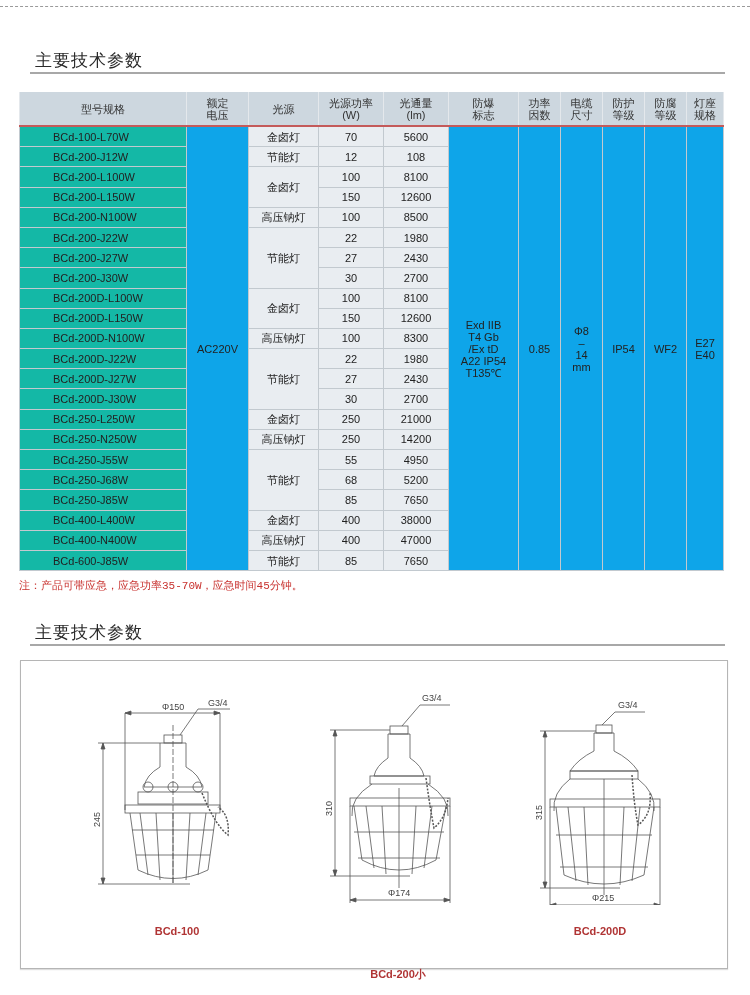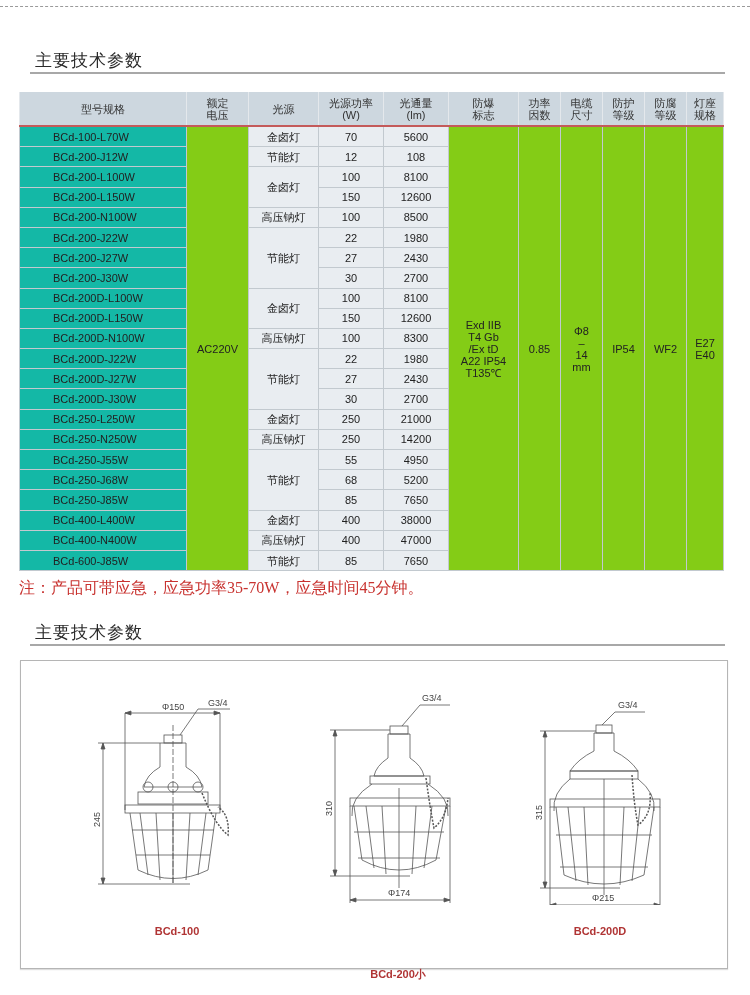--- a/index.html
+++ b/index.html
@@ -4,22 +4,22 @@
 <style>
   html, body { margin:0; padding:0; background:#ffffff; }
   body { width:750px; height:995px; position:relative; font-family:"DejaVu Sans","Liberation Sans",sans-serif; color:#333; overflow:hidden; }
   .top-dash { position:absolute; left:0; top:6px; width:750px; border-top:1px dashed #9a9a9a; }
   .section-title { position:absolute; left:35px; font-size:17px; color:#2a2a2a; letter-spacing:1px; }
   .section-rule { position:absolute; left:30px; width:695px; border-top:2px solid #a8a8a8; }
   table.spec { position:absolute; left:19px; top:92px; border-collapse:collapse; table-layout:fixed; font-family:"Liberation Sans",sans-serif; font-size:11px; color:#222;padding-left:48px; }
   table.spec th { background:#cdd7df; font-weight:normal; font-size:11px; line-height:12px; height:33px; border-left:1px solid #e4e8ec; border-right:1px solid #e4e8ec; border-bottom:2px solid #c45a5a; text-align:center; padding:0; color:#333; }
   table.spec td { height:19.2px; padding:0; text-align:center; border:1px solid #c2c9cf; background:#e9edf1; line-height:12px; }
   table.spec td.model { text-align:left; padding-left:33px; background:#14b8a6; }
-  table.spec td.merged { background:#84cc16; }
-  .note { position:absolute; left:19px; top:578px; font-size:16px; color:#c8322f; font-family:Liberation Serif, serif; }
+  table.spec td.merged { background:#0ea5e9; }
+  .note { position:absolute; left:19px; top:578px; font-size:11px; color:#c8322f; font-family:Liberation Mono, monospace; }
   .frame { position:absolute; left:20px; top:660px; width:706px; height:307px; border:1px solid #b5b5b5; box-shadow:0 1px 1px #ddd; background:#fff; }
   .drawing { position:absolute; }
   .caption { position:absolute; font-family:"Liberation Sans",sans-serif; font-size:11px; color:#b03434; text-align:center; width:120px;font-weight:bold; }
   svg text { font-family:"Liberation Sans",sans-serif; }
 </style>
 </head>
 <body>
 
 <div class="top-dash"></div>
 

